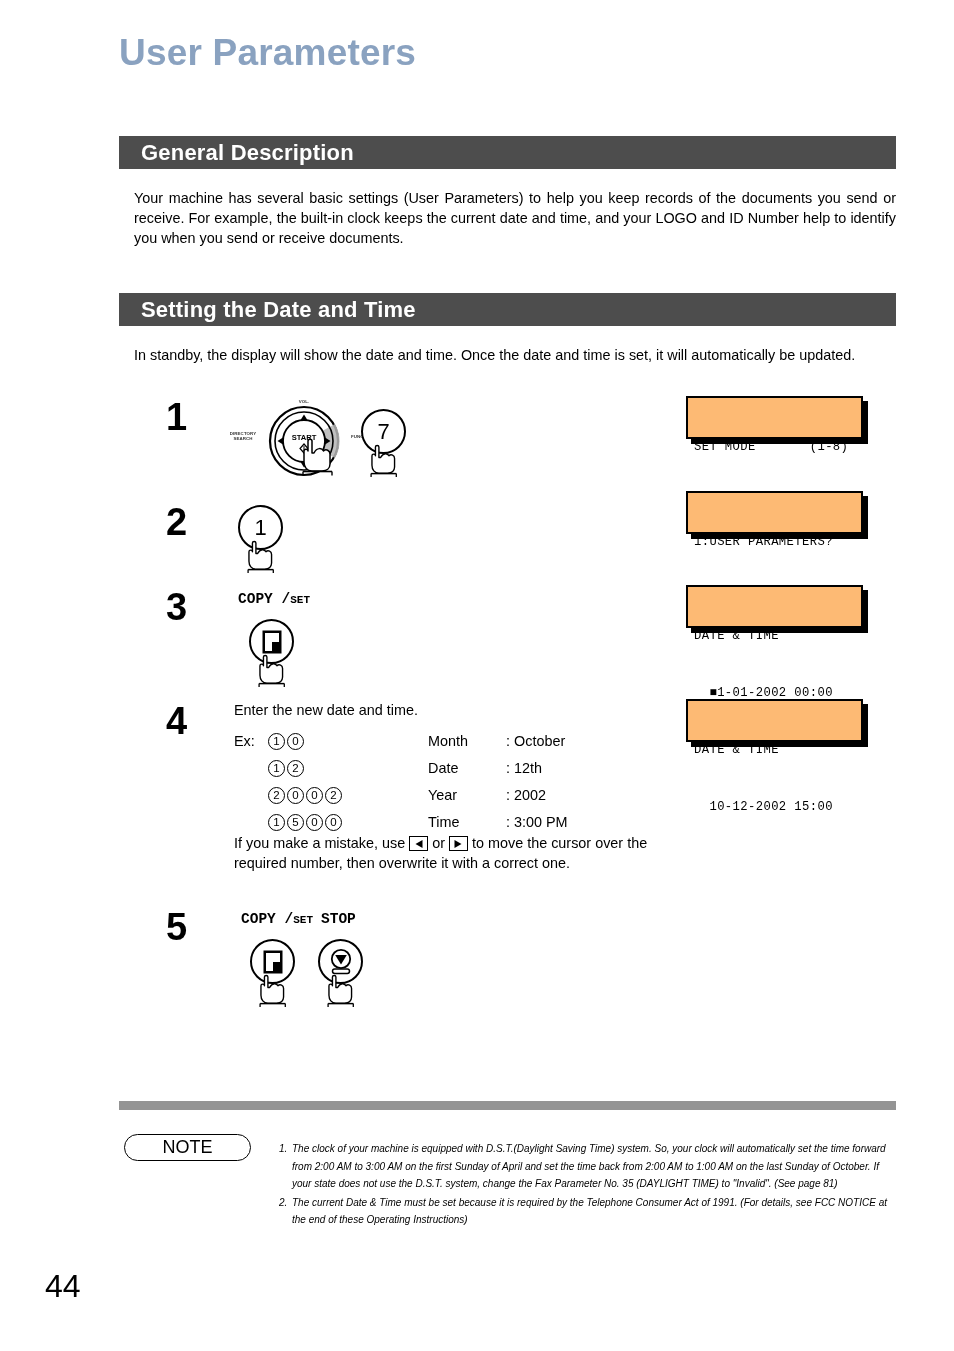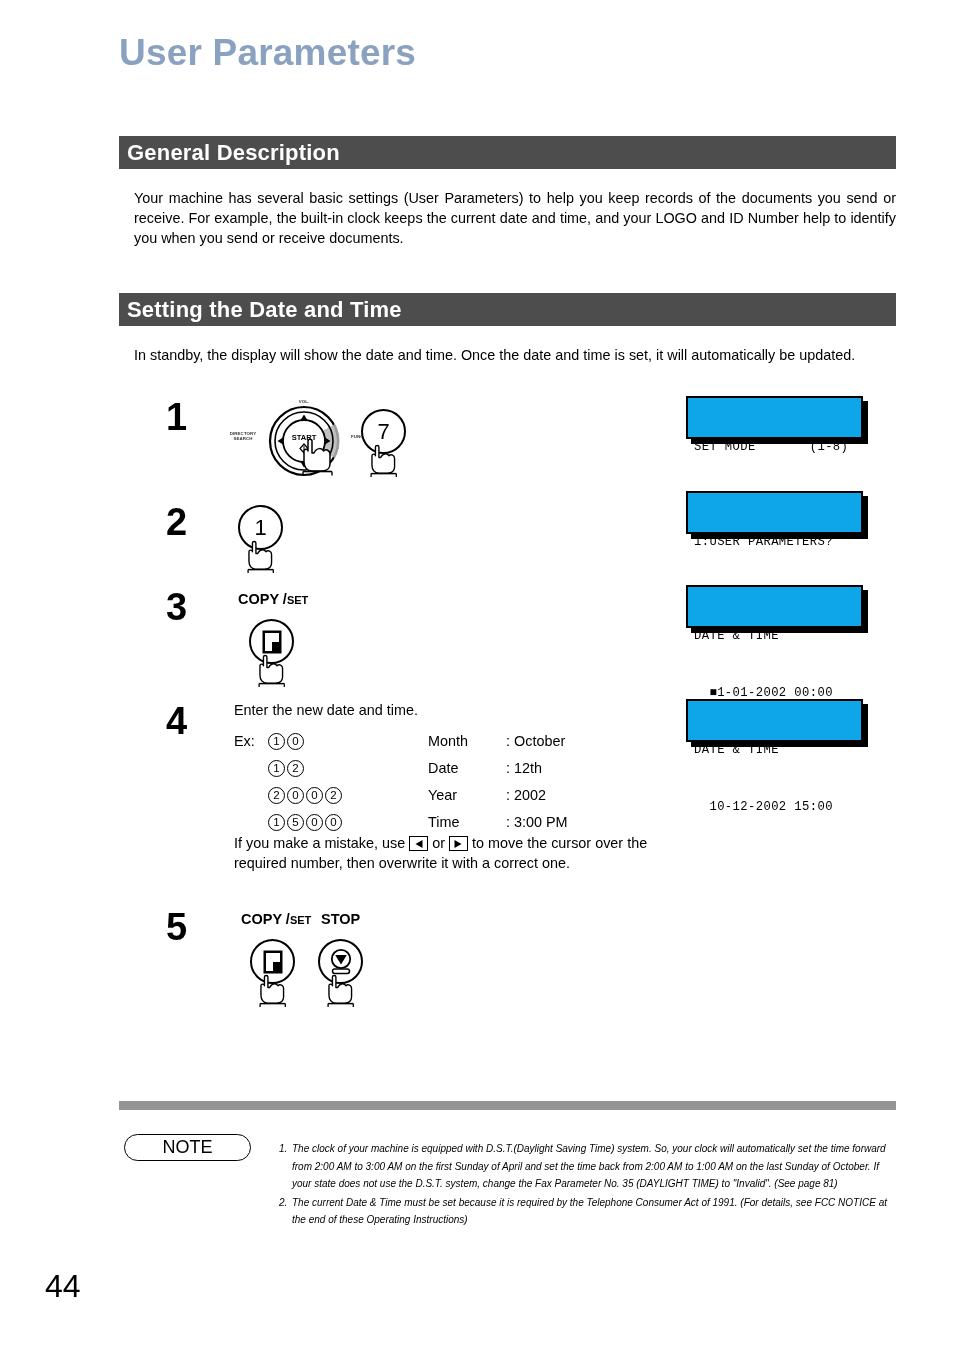--- a/index.html
+++ b/index.html
@@ -22,21 +22,21 @@
     line-height:1.1;
   }
 
   
   .section-bar{
     position:absolute;left:119px;width:777px;height:33px;
     background:#4d4d4d;
     color:#ffffff;
     font-size:22px;font-weight:bold;
     display:flex;align-items:center;
-    padding-left:8px;
+    padding-left:22px;
     box-sizing:border-box;
     letter-spacing:0.2px;
   }
   #bar-general{top:136px;}
   #bar-datetime{top:293px;}
 
   
   .body-par{
     position:absolute;left:134px;width:762px;
     font-size:14.4px;line-height:20px;
@@ -52,21 +52,21 @@
     font-size:38px;font-weight:bold;
     font-family:"Liberation Sans", sans-serif;
     color:#000;
     line-height:1;
   }
 
   
   .lcd{
     position:absolute;
     width:177px;height:43px;
-    background:#0ea5e9;
+    background:#fdba74;
     border:2px solid #000;
     box-shadow:5px 5px 0 0 #000;
     box-sizing:border-box;
     font-family:Liberation Mono, monospace;
     font-size:12.2px;
     line-height:19px;
     padding:2px 0 0 6px;
     white-space:pre;
     letter-spacing:0.4px;
   }
@@ -79,21 +79,21 @@
     border:2.5px solid #000;
     background:#fff;
     box-sizing:border-box;
     display:flex;align-items:center;justify-content:center;
     font-size:22px;
     font-family:"Liberation Sans",sans-serif;
   }
   .btn-label{
     position:absolute;
     font-weight:bold;
-    font-family:Liberation Sans, sans-serif;
+    font-family:Liberation Mono, monospace;
     color:#000;
   }
   .hand{position:absolute;}
 
   
   .dial-wrap{position:absolute;}
   .dial-lbl{
     position:absolute;font-size:4.4px;font-weight:bold;
     color:#333;text-align:center;line-height:1.05;
     letter-spacing:0.1px;

